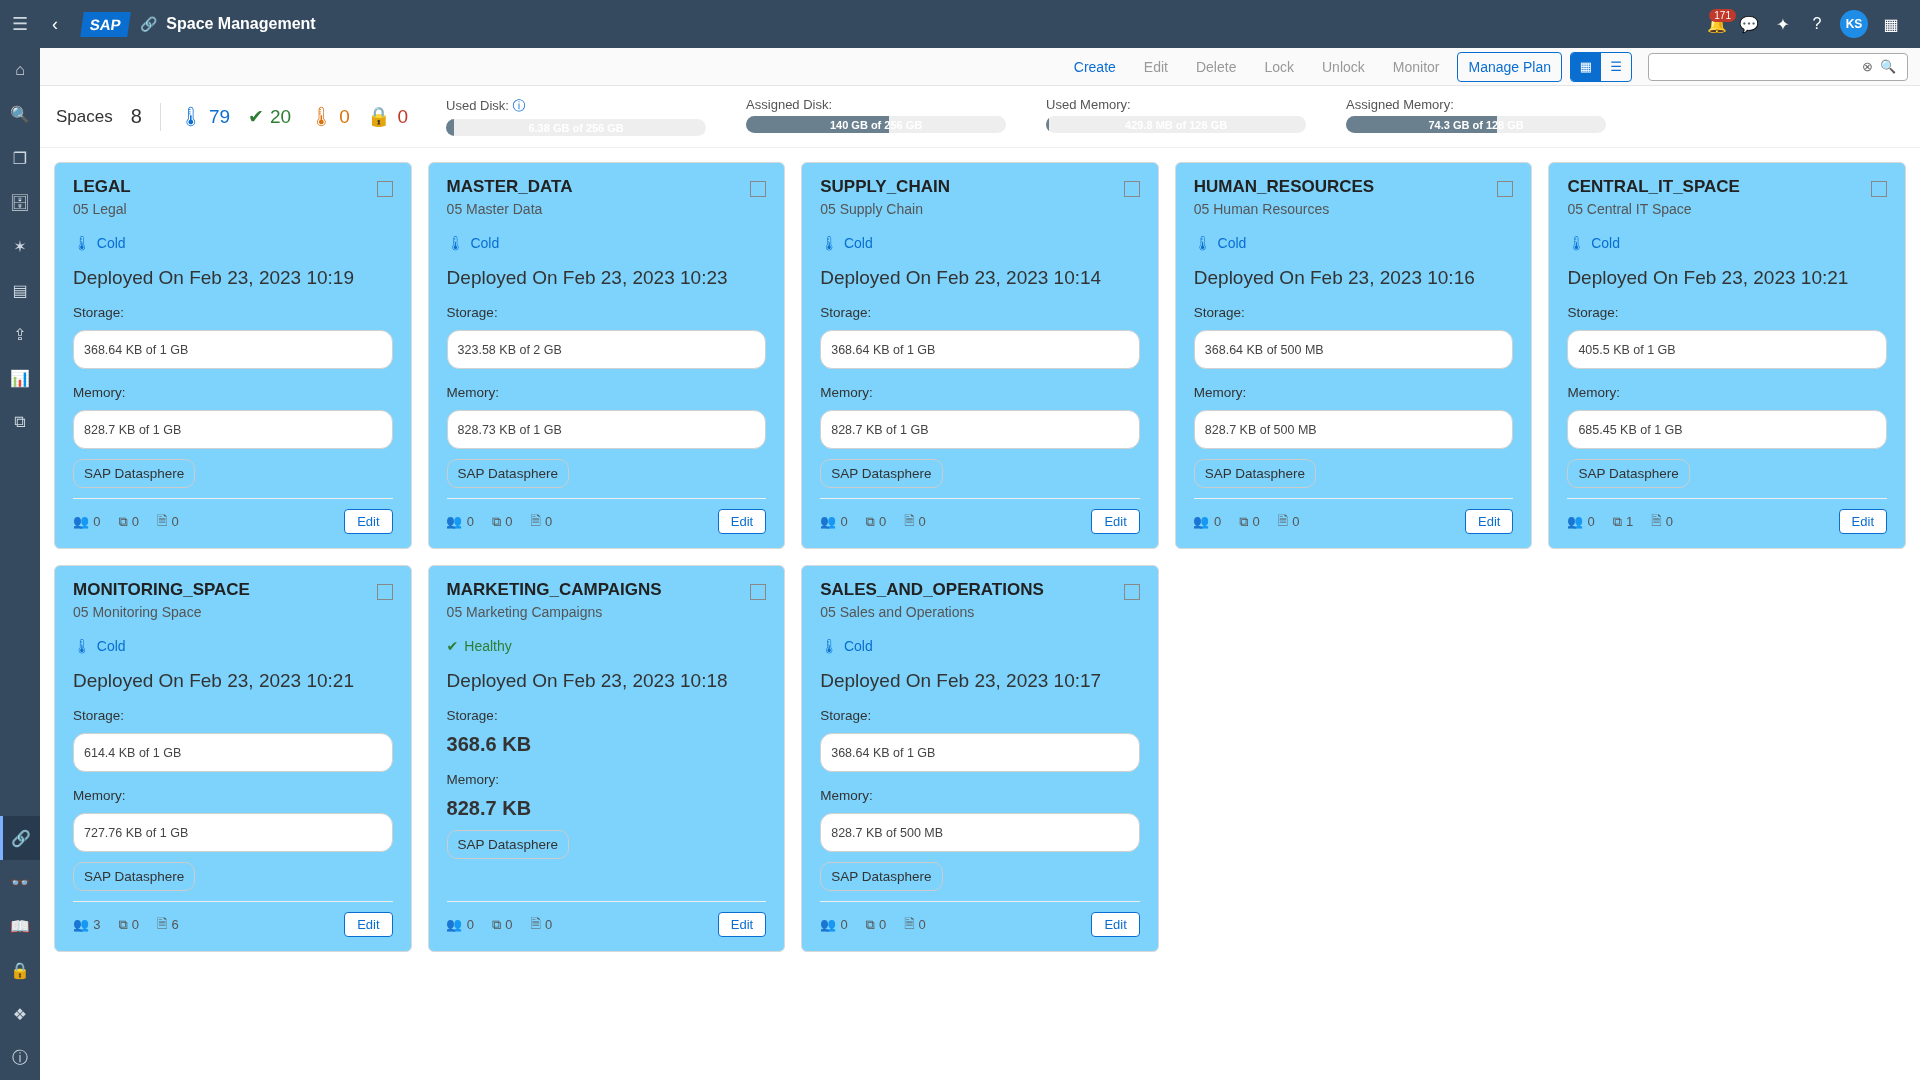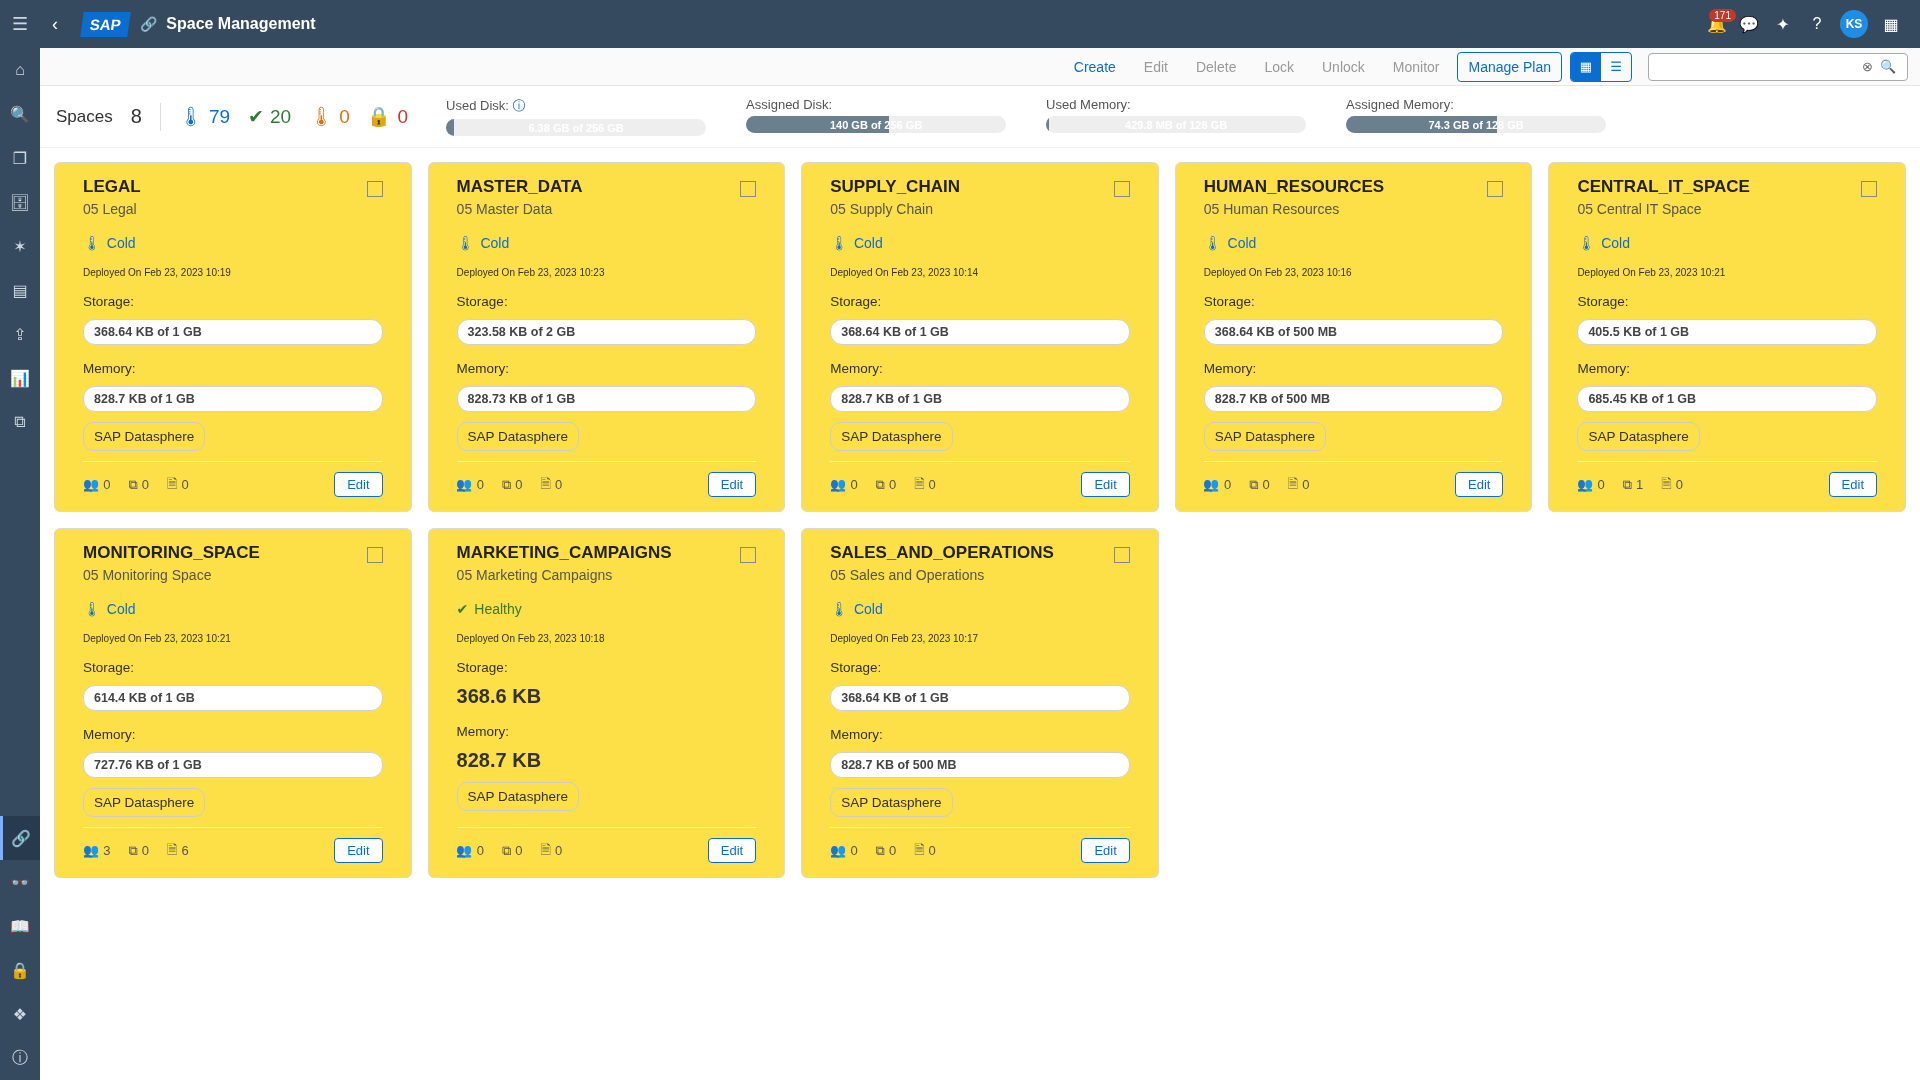--- a/index.html
+++ b/index.html
@@ -43,30 +43,30 @@
   .stat.lock { color: #c0392b; }
   .meters { display: flex; gap: 40px; margin-left: 20px;}
   .meter { display: flex; flex-direction: column; gap: 4px; }
   .meter .mlabel { font-size: 13px; color: #555; }
   .meter .mlabel .info { color: #0a6ed1; }
   .meter .bar { position: relative; width: 260px; height: 17px; background: #eee; border-radius: 9px; overflow: hidden; display: flex; align-items: center; justify-content: center;}
   .meter .bar .fill { position: absolute; left: 0; top: 0; bottom: 0; background: #6a808f; }
   .meter .bar .btext { position: relative; color: #fff; font-size: 11px; font-weight: bold;}
   .content { flex: 1; overflow: auto; padding: 14px; background: #fff;}
   .grid { display: grid; grid-template-columns: repeat(5, 1fr); gap: 16px; }
-  .card { border: 1px solid #d9d9d9; border-radius: 6px; background: #fde047; padding: 14px 28px; display: flex; flex-direction: column; gap: 10px; position: relative;}
+  .card { border: 1px solid #d9d9d9; border-radius: 6px; background: #7dd3fc; padding: 14px 18px; display: flex; flex-direction: column; gap: 10px; position: relative;}
   .card .head { display: flex; align-items: flex-start; justify-content: space-between;}
   .card .head .texts .name { font-size: 17px; font-weight: bold; color: #222;}
   .card .head .texts .sub { font-size: 14px; color: #555; margin-top: 4px;}
   .card .check { width: 16px; height: 16px; border: 1px solid #888; margin-top: 4px;}
   .card .status { color: #0a6ed1; font-size: 14px; display: flex; align-items: center; gap: 6px; margin-top: 8px;}
   .card .status.healthy { color: #2e7d32;}
-  .card .deployed { font-size: 10px; color: #333; margin-top: 6px;}
+  .card .deployed { font-size: 19px; color: #333; margin-top: 6px;}
   .card .label { font-size: 13.5px; color: #333; margin-top: 6px;}
-  .card .pill { border: 1px solid #d0d0d0; border-radius: 12px; height: 26px; display: flex; align-items: center; padding: 0 10px; font-size: 12.5px; color: #444; width: 100%; background: #fff; font-weight: bold;}
+  .card .pill { border: 1px solid #d0d0d0; border-radius: 12px; height: 39px; display: flex; align-items: center; padding: 0 10px; font-size: 12.5px; color: #444; width: 100%; background: #fff;}
   .card .bigval { font-size: 20px; font-weight: bold; color: #333; }
   .card .chip { display: inline-flex; border: 1px solid #ccc; border-radius: 10px; padding: 6px 10px; font-size: 13.5px; color: #333; width: fit-content;}
   .card .footer { display: flex; align-items: center; justify-content: space-between; border-top: 1px solid #eee; padding-top: 10px; margin-top: auto;}
   .card .footer .counts { display: flex; gap: 18px; color: #555; font-size: 13px;}
   .card .footer .counts span { display: inline-flex; align-items: center; gap: 4px;}
   .card .footer .edit { border: 1px solid #0a6ed1; color: #0a6ed1; border-radius: 4px; padding: 4px 12px; font-size: 13px; cursor: pointer; background: #fff;}
 </style>
 </head>
 <body>
 

